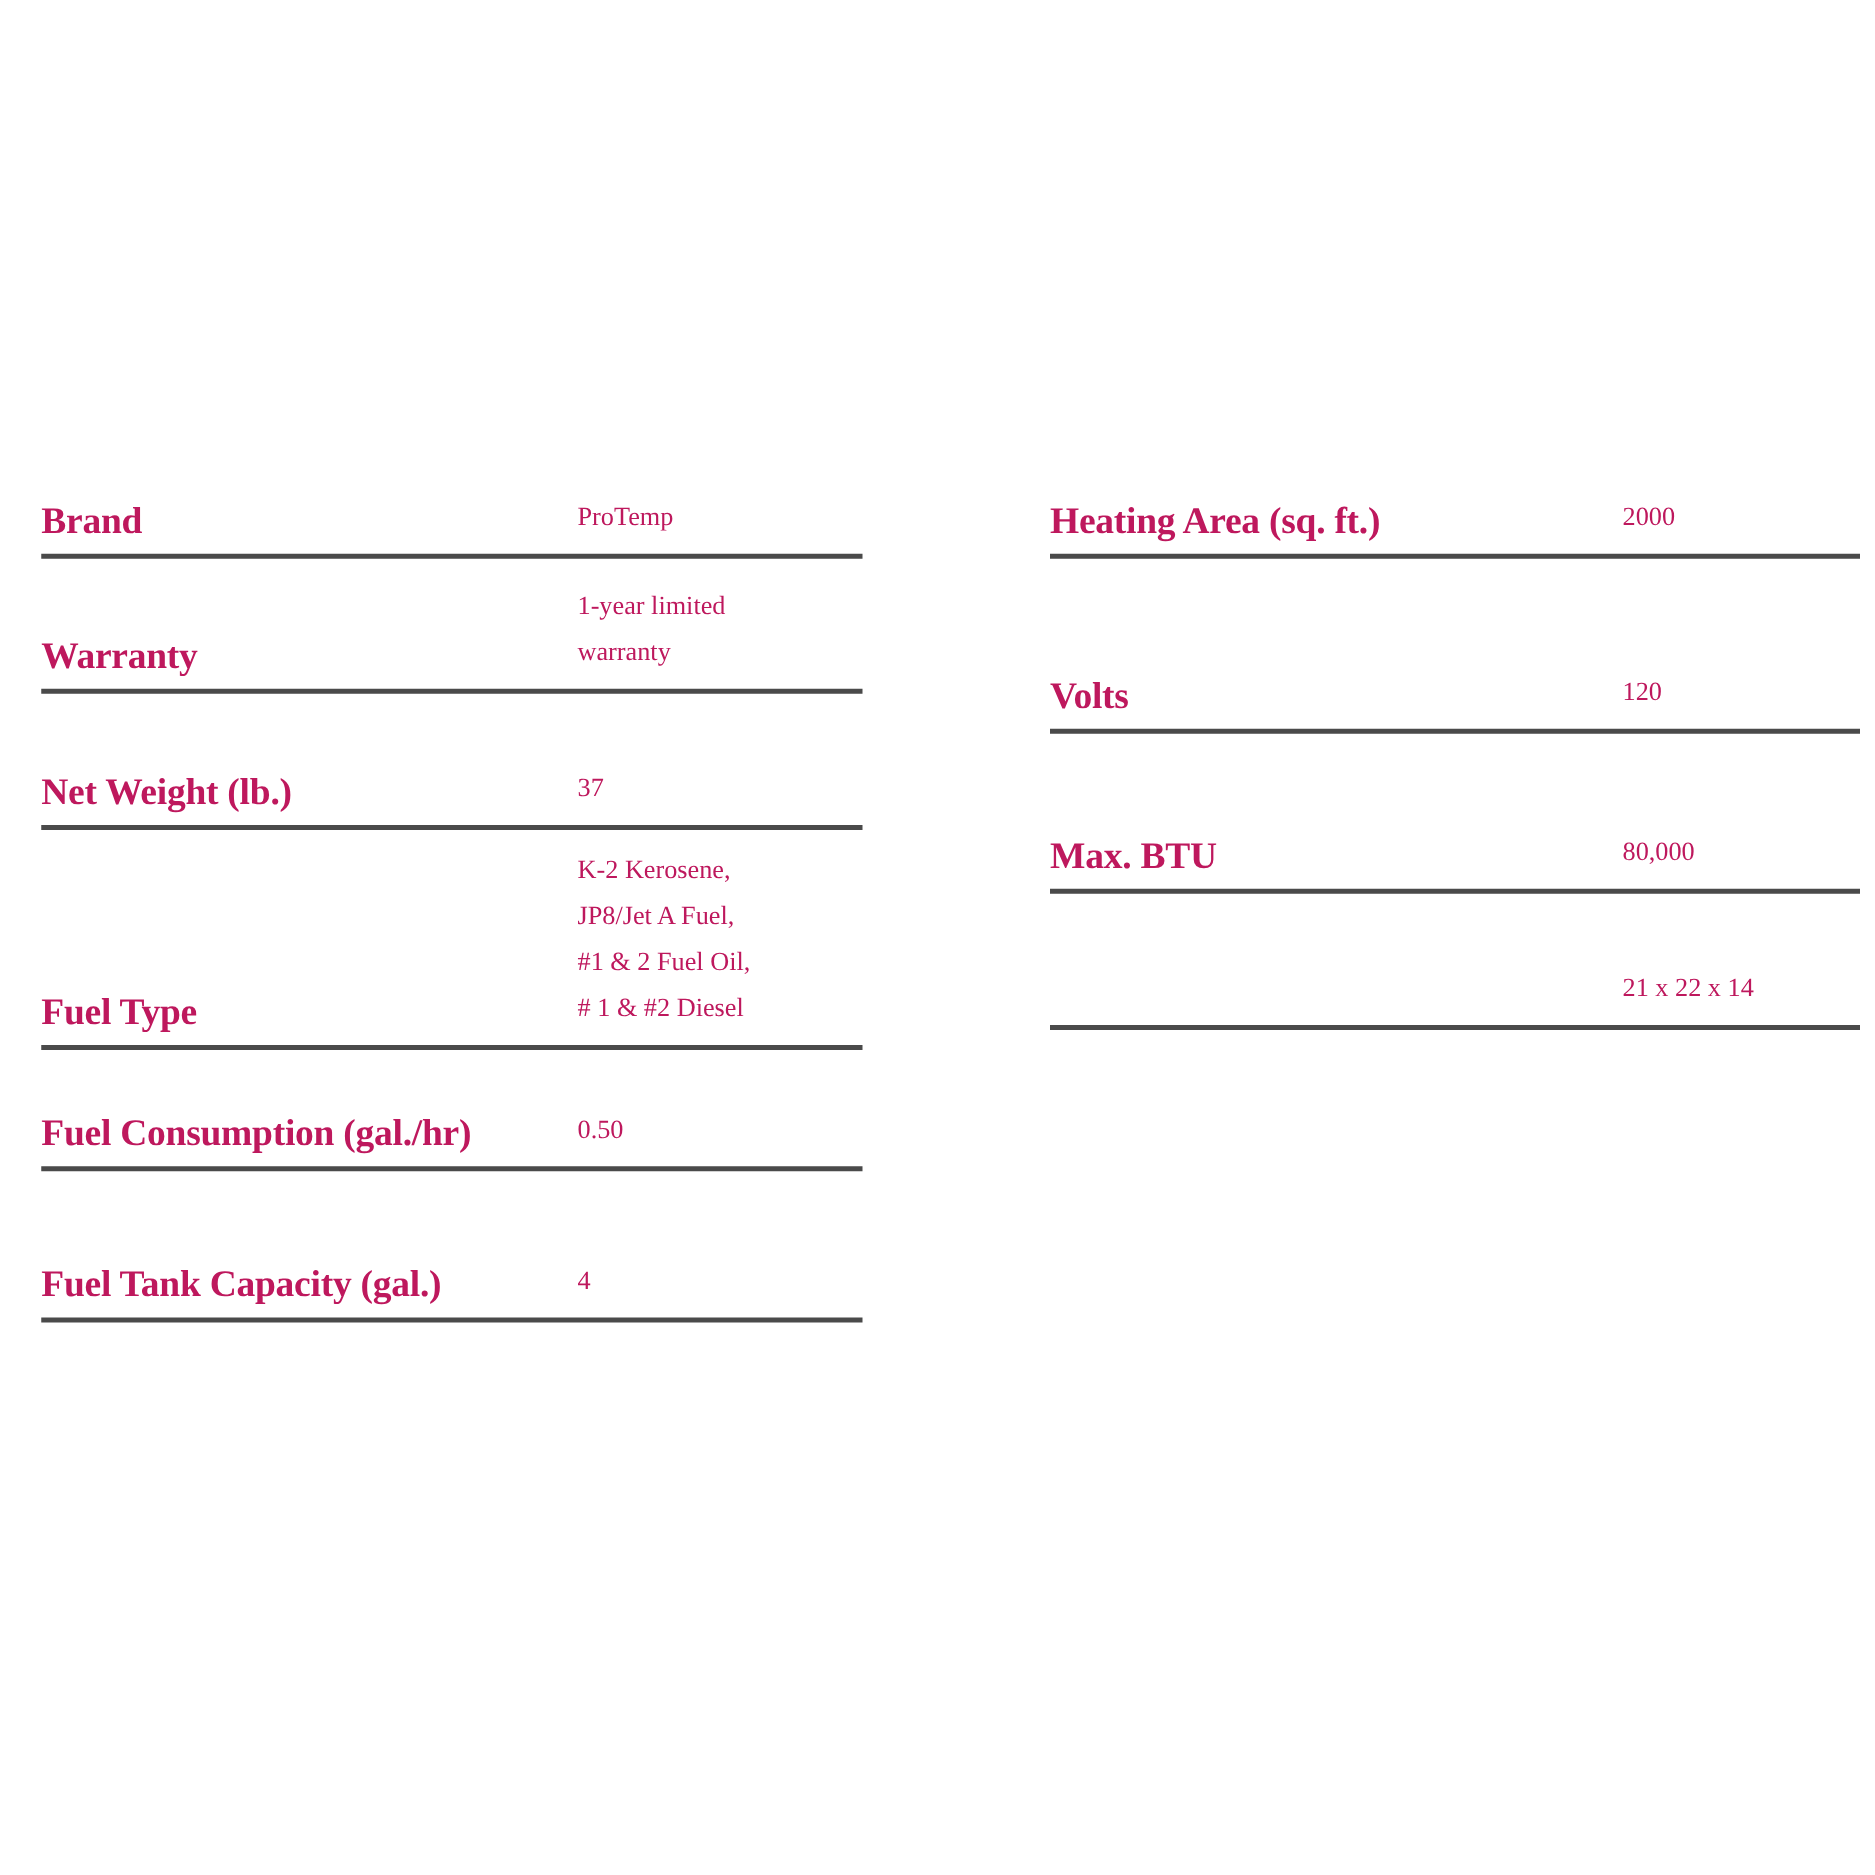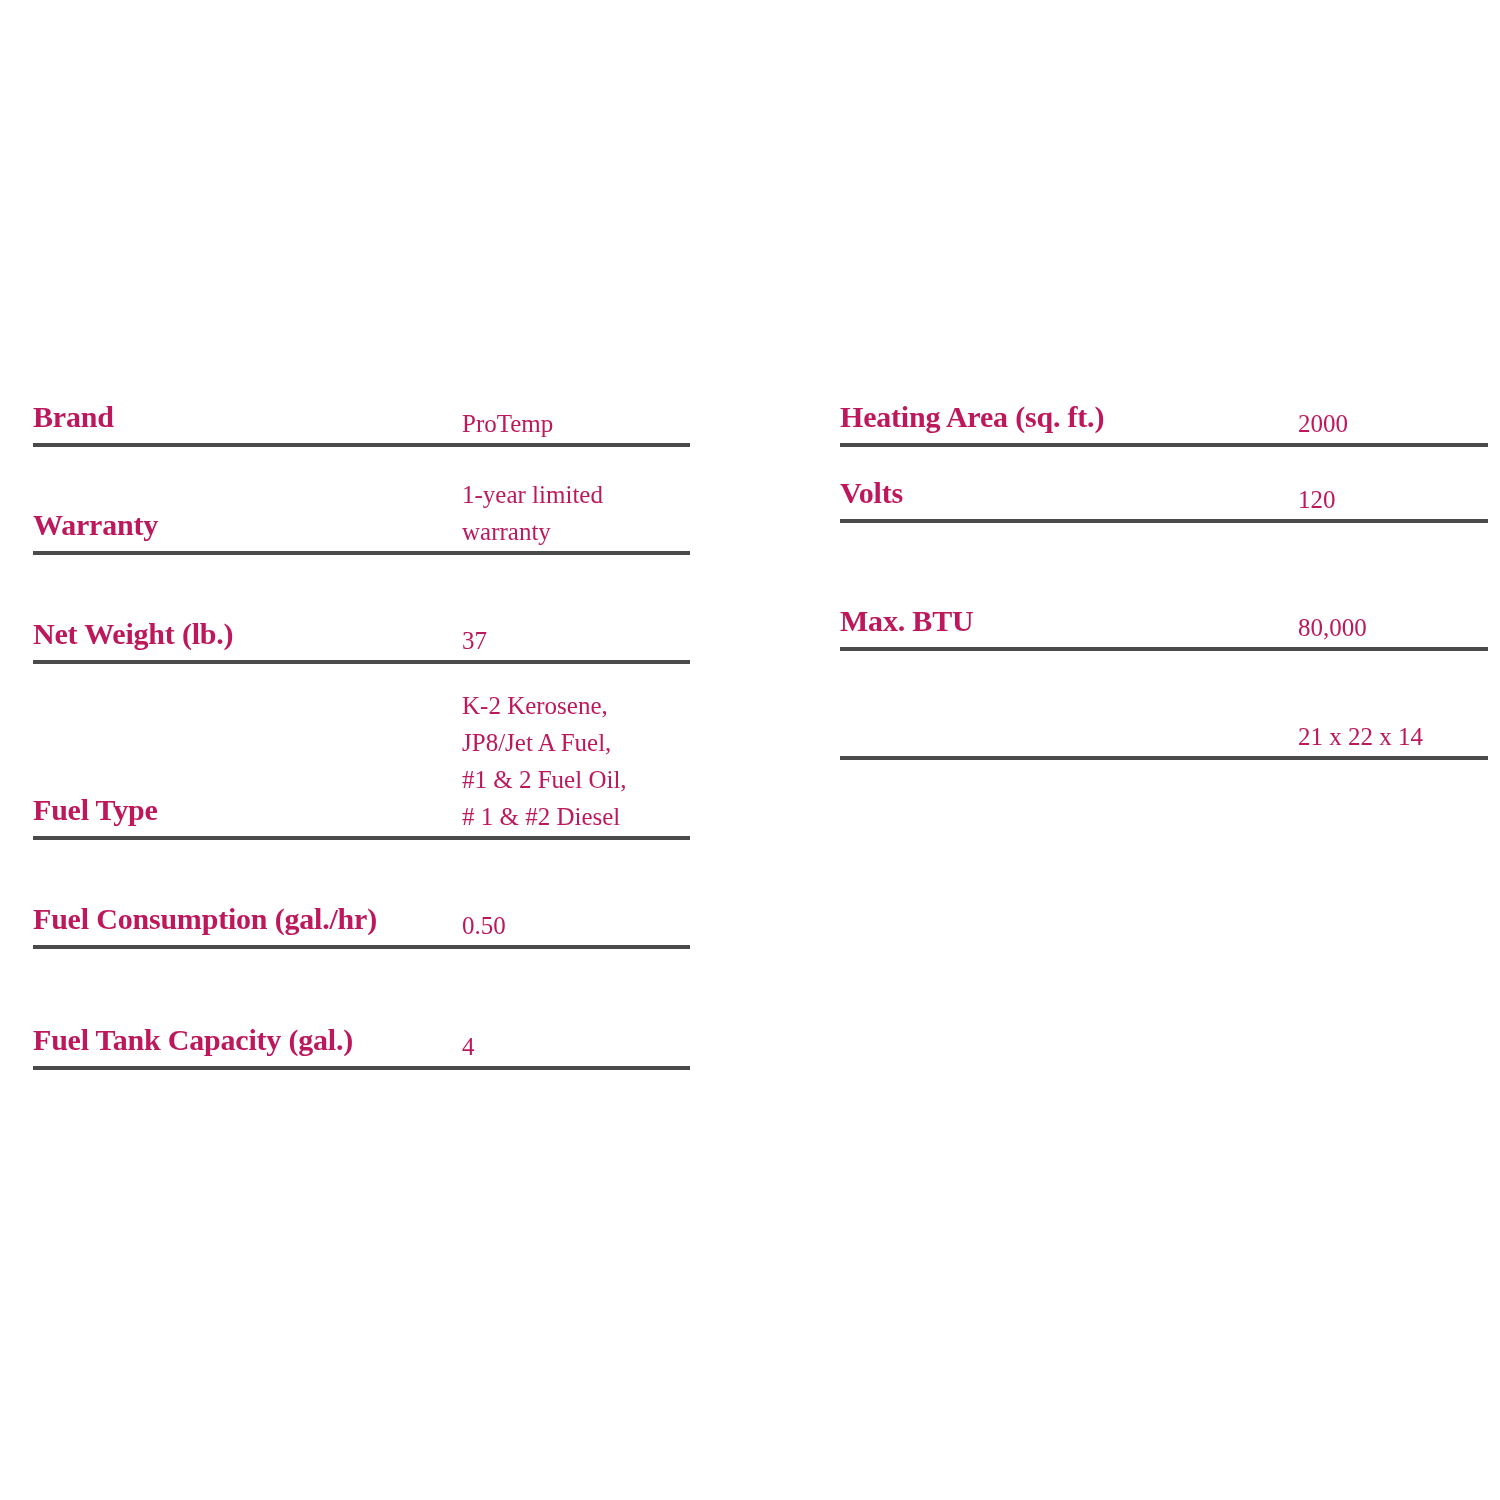--- a/index.html
+++ b/index.html
@@ -20,40 +20,40 @@
   .spec-row {
     position: relative;
     width: 100%;
     border-bottom: 4px solid #4a4a4a;
   }
   
   .left  .r1 { height: 47px; }
   .left  .r2 { height: 108px; }
   .left  .r3 { height: 109px; }
   .left  .r4 { height: 176px; }
-  .left  .r5 { height: 97px; margin-top: 12px; }
+  .left  .r5 { height: 97px; }
   .left  .r6 { height: 121px; }
   .right .r1 { height: 47px; }
-  .right .r2 { height: 76px; }
+  .right .r2 { height: 140px; }
   .right .r3 { height: 128px; }
   .right .r4 { height: 109px; }
   .spec-label {
     position: absolute;
     left: 0;
     bottom: 9px;
     font-weight: bold;
     font-size: 30px;
     line-height: 34px;
     letter-spacing: -0.2px;
     white-space: nowrap;
   }
   .spec-value {
     position: absolute;
-    bottom: 1px;
-    font-size: 25px;
+    bottom: 11px;
+    font-size: 21px;
     line-height: 37px;
     font-weight: normal;
     white-space: nowrap;
   }
   .left  .spec-value { left: 429px; }  
   .right .spec-value { left: 458px; }  
   .value-line { display: block; }
 </style>
 </head>
 <body>

